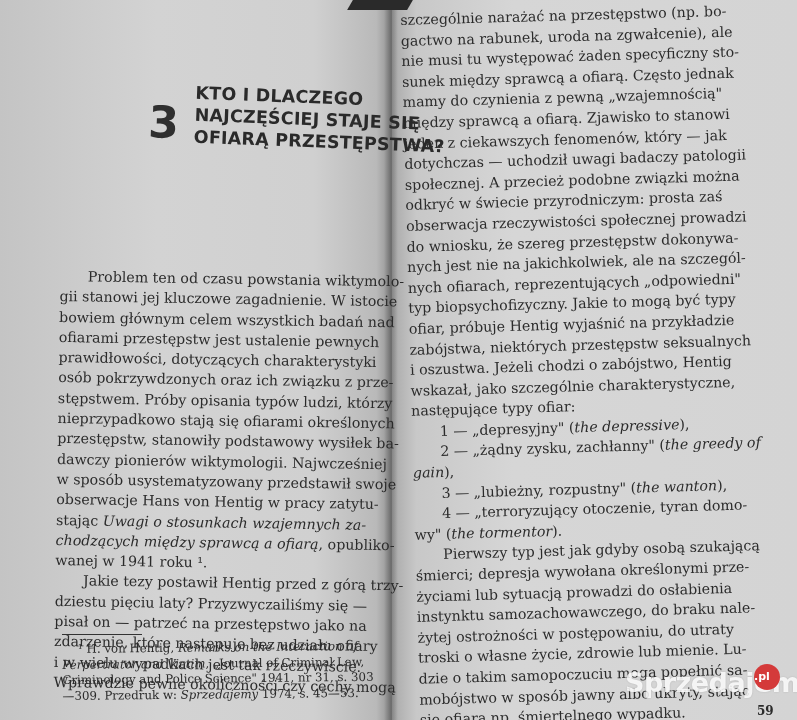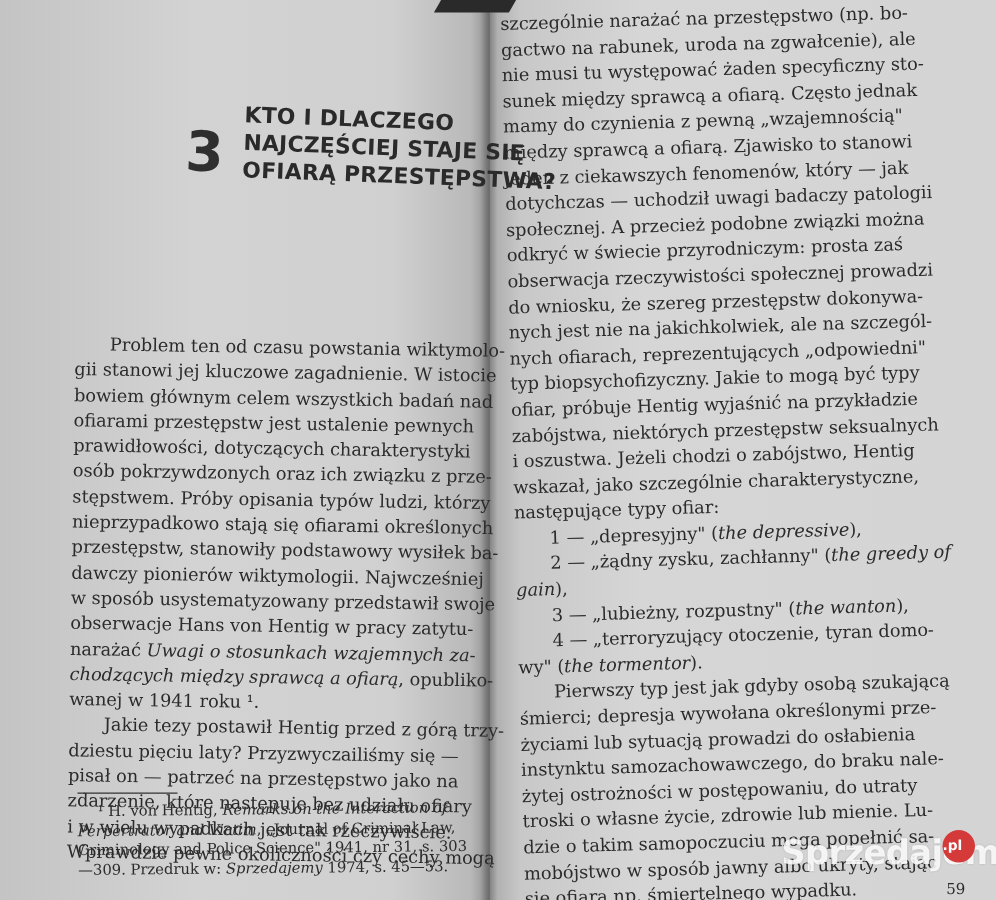--- a/index.html
+++ b/index.html
@@ -65,21 +65,21 @@
   }
 
   .right-body {
     left: 400px; top: 10px; width: 380px;
     transform: rotate(-1.6deg); transform-origin: left top;
   }
   .right-body .line { height: 20.6px; }
 
   .page-number {
     position: absolute; left: 757px; top: 704px;
-    font-family: "DejaVu Serif", serif; font-weight: normal; font-size: 12px; color: #2b2b2b;
+    font-family: "DejaVu Serif", serif; font-weight: bold; font-size: 12px; color: #2b2b2b;
   }
   .watermark {
     position: absolute; left: 625px; top: 667px;
     font-family: "DejaVu Sans", sans-serif; font-weight: bold; font-size: 27px;
     color: rgba(255,255,255,0.85); letter-spacing: -0.5px;
     text-shadow: 0 0 2px rgba(0,0,0,0.15);
   }
   .watermark-badge {
     position: absolute; left: 754px; top: 664px; width: 26px; height: 26px; border-radius: 50%;
     background: #d43a3a; color: #fff; font-family: "DejaVu Sans", sans-serif; font-weight: bold;
@@ -109,21 +109,21 @@
   <span class="line">bowiem głównym celem wszystkich badań nad</span>
   <span class="line">ofiarami przestępstw jest ustalenie pewnych</span>
   <span class="line">prawidłowości, dotyczących charakterystyki</span>
   <span class="line">osób pokrzywdzonych oraz ich związku z prze-</span>
   <span class="line">stępstwem. Próby opisania typów ludzi, którzy</span>
   <span class="line">nieprzypadkowo stają się ofiarami określonych</span>
   <span class="line">przestępstw, stanowiły podstawowy wysiłek ba-</span>
   <span class="line">dawczy pionierów wiktymologii. Najwcześniej</span>
   <span class="line">w sposób usystematyzowany przedstawił swoje</span>
   <span class="line">obserwacje Hans von Hentig w pracy zatytu-</span>
-  <span class="line"><span>narażać </span><span class="it">Uwagi o stosunkach wzajemnych za-</span></span>
+  <span class="line"><span>stając </span><span class="it">Uwagi o stosunkach wzajemnych za-</span></span>
   <span class="line"><span class="it">chodzących między sprawcą a ofiarą</span><span>, opubliko-</span></span>
   <span class="line">wanej w 1941 roku ¹.</span>
   <span class="line indent">Jakie tezy postawił Hentig przed z górą trzy-</span>
   <span class="line">dziestu pięciu laty? Przyzwyczailiśmy się —</span>
   <span class="line">pisał on — patrzeć na przestępstwo jako na</span>
   <span class="line">zdarzenie, które następuje bez udziału ofiary</span>
   <span class="line">i w wielu wypadkach jest tak rzeczywiście.</span>
   <span class="line">Wprawdzie pewne okoliczności czy cechy mogą</span>
 </div>
 

